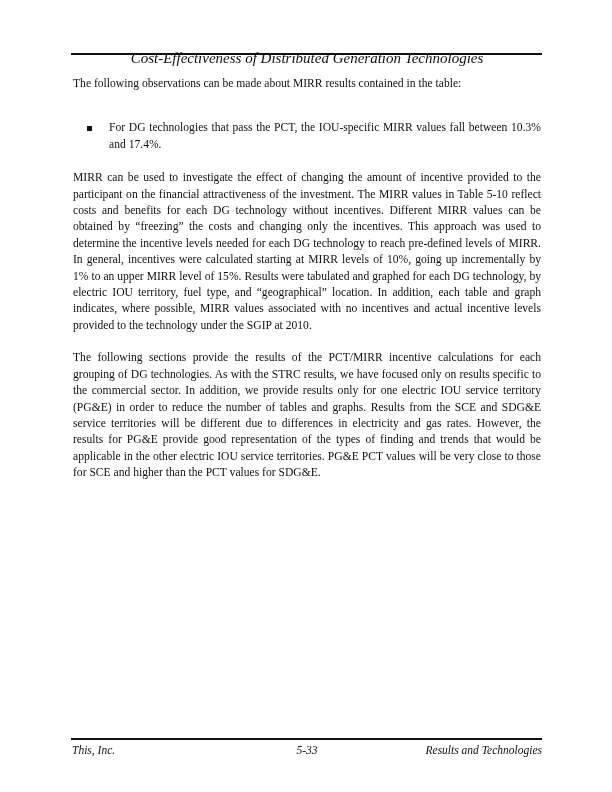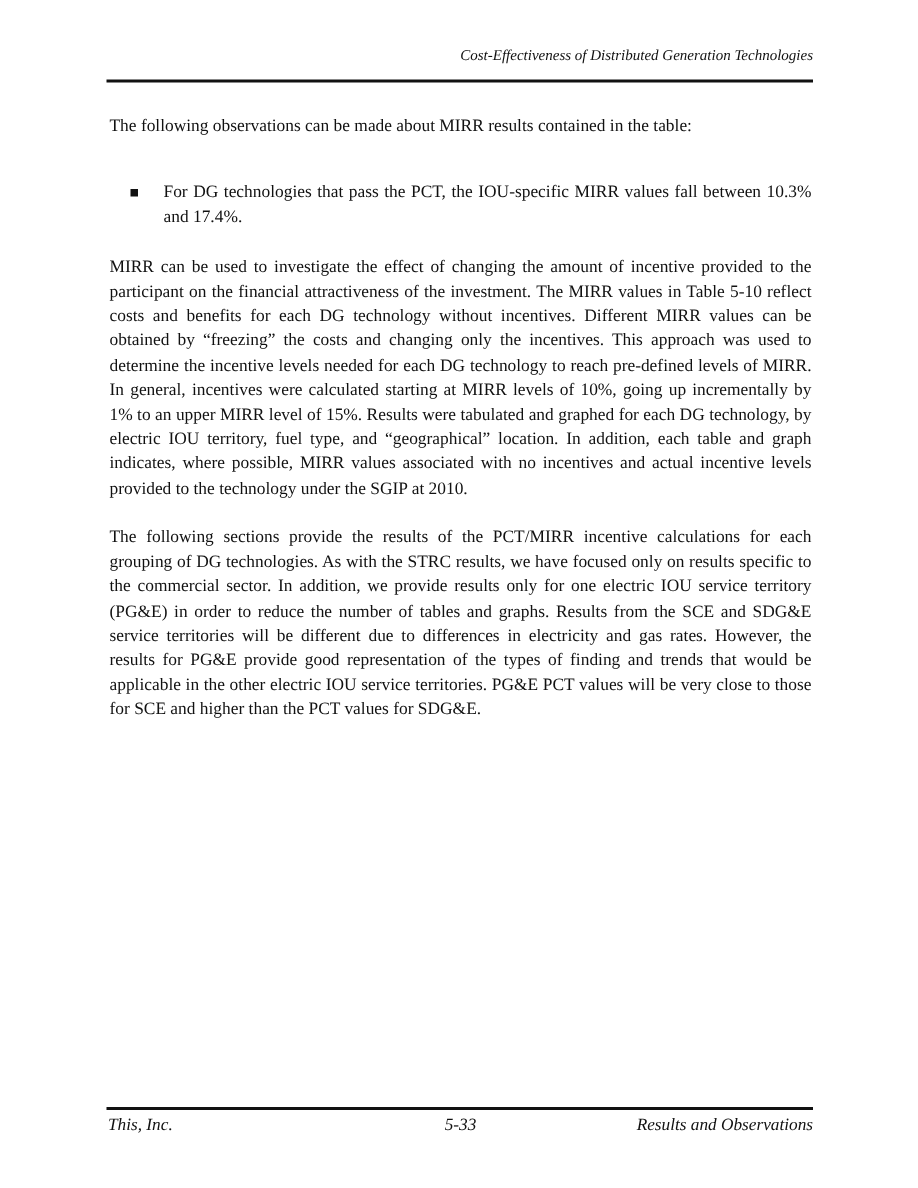--- a/index.html
+++ b/index.html
@@ -1,19 +1,19 @@
 <!DOCTYPE html>
 <html><head>
 <meta charset="utf-8">
 <style>
   html, body { margin: 0; padding: 0; background: #ffffff; }
   body { width: 612px; height: 792px; position: relative; overflow: hidden;
          font-family: "Liberation Serif", "DejaVu Serif", serif; color: #111; }
-  .header { position: absolute; left: 72px; top: 32px; width: 470px; text-align: right;
-            font-style: italic; font-size: 10px; }
+  .header { position: absolute; left: 72px; top: 50px; width: 470px; text-align: center;
+            font-style: italic; font-size: 15px; }
   .header-rule { position: absolute; left: 71px; top: 53px; width: 471px; height: 1.5px; background: #111; }
   .content { position: absolute; left: 73px; top: 76px; width: 468px; font-size: 11.6px; line-height: 16.4px; }
   p { margin: 0; text-align: justify; }
   .lead { margin-bottom: 28px; }
   ul { list-style: none; margin: 0 0 17px 0; padding: 0; }
   li { position: relative; padding-left: 36px; margin-bottom: 5px; text-align: justify; }
   .bullet { position: absolute; left: 14px; top: 6px; width: 5px; height: 5px; background: #111; }
   .para { margin-bottom: 16px; }
   .footer-rule { position: absolute; left: 71px; top: 738px; width: 471px; height: 1.5px; background: #111; }
   .footer { position: absolute; left: 72px; top: 744px; width: 470px; font-style: italic; font-size: 11.5px; }
@@ -36,14 +36,14 @@
     </li>
   </ul>
   <p class="para">MIRR can be used to investigate the effect of changing the amount of incentive provided to the participant on the financial attractiveness of the investment.  The MIRR values in Table 5-10 reflect costs and benefits for each DG technology without incentives.  Different MIRR values can be obtained by “freezing” the costs and changing only the incentives.  This approach was used to determine the incentive levels needed for each DG technology to reach pre-defined levels of MIRR.  In general, incentives were calculated starting at MIRR levels of 10%, going up incrementally by 1% to an upper MIRR level of 15%.  Results were tabulated and graphed for each DG technology, by electric IOU territory, fuel type, and “geographical” location.  In addition, each table and graph indicates, where possible, MIRR values associated with no incentives and actual incentive levels provided to the technology under the SGIP at 2010.</p>
   <p class="para">The following sections provide the results of the PCT/MIRR incentive calculations for each grouping of DG technologies.  As with the STRC results, we have focused only on results specific to the commercial sector.  In addition, we provide results only for one electric IOU service territory (PG&amp;E) in order to reduce the number of tables and graphs.  Results from the SCE and SDG&amp;E service territories will be different due to differences in electricity and gas rates.  However, the results for PG&amp;E provide good representation of the types of finding and trends that would be applicable in the other electric IOU service territories.  PG&amp;E PCT values will be very close to those for SCE and higher than the PCT values for SDG&amp;E.</p>
 </div>
 
 <div class="footer-rule"></div>
 <div class="footer">
   <span class="left">This, Inc.</span>
   <span class="center">5-33</span>
-  <span class="right">Results and Observations</span>
+  <span class="right">Results and Technologies</span>
 </div>
 
 </body></html>

